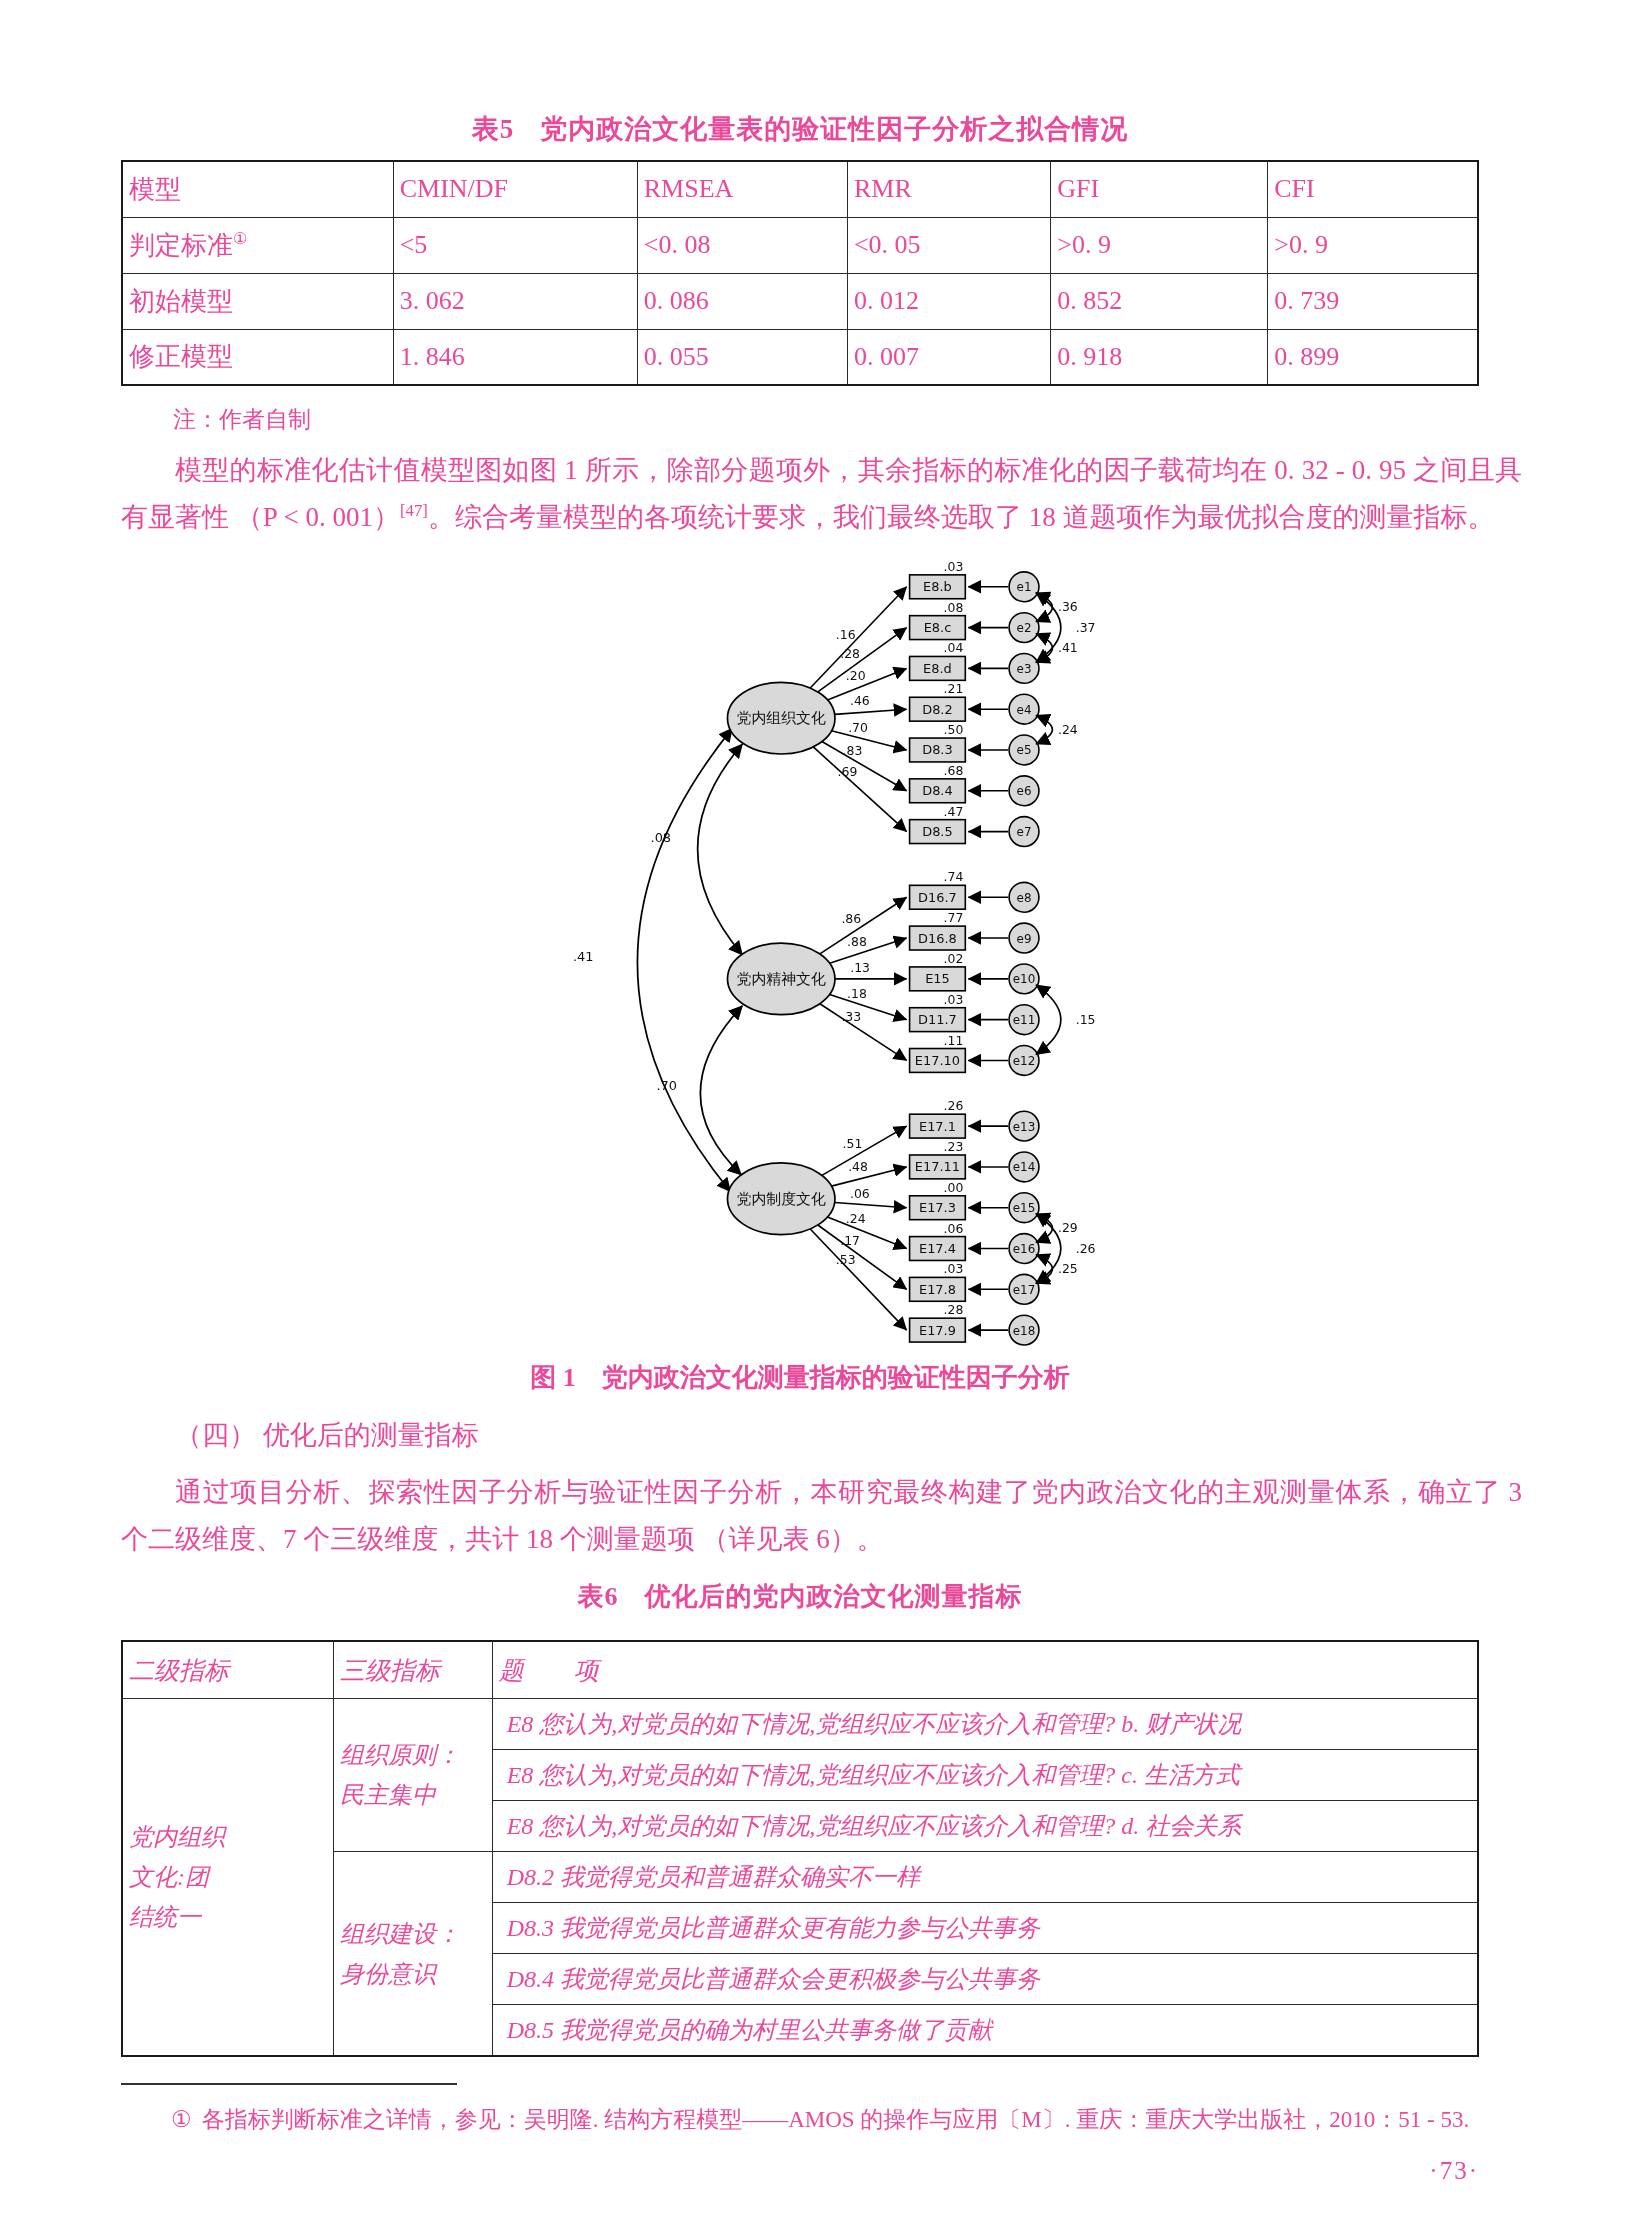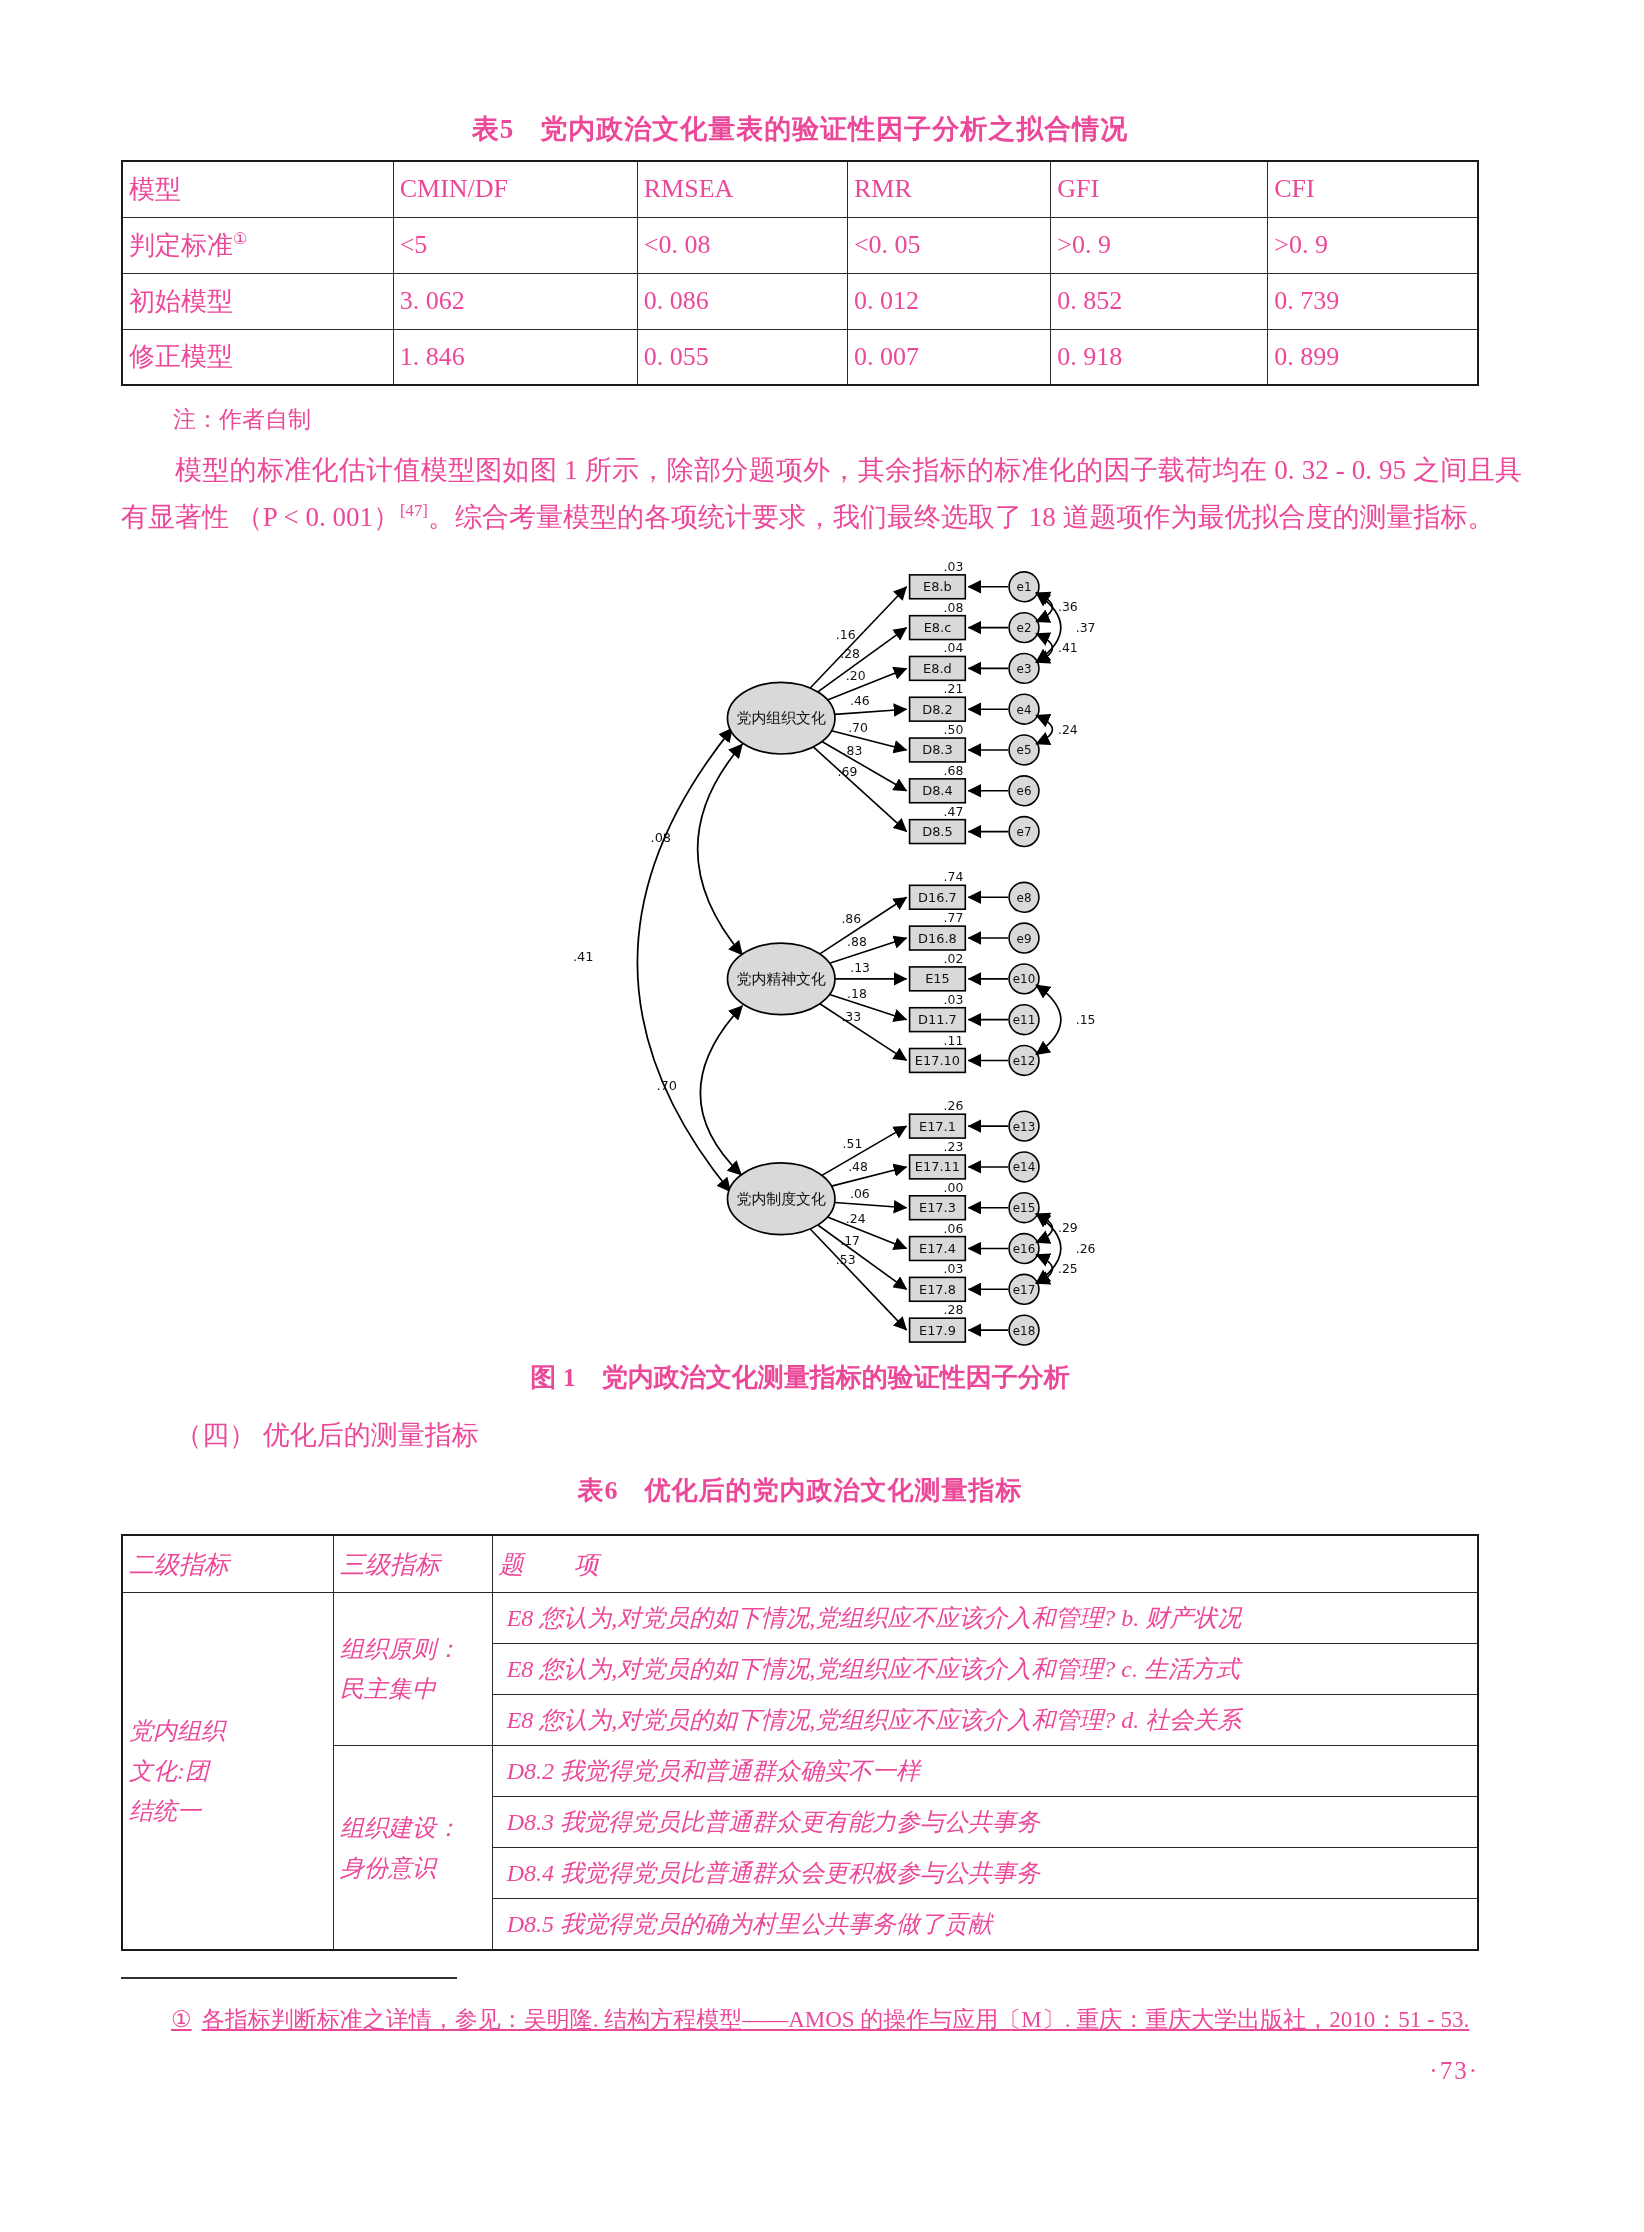--- a/index.html
+++ b/index.html
@@ -35,22 +35,22 @@
   .fig-caption .gap{display:inline-block;width:26px;}
 
   table.t6{margin-top:26px;font-style:italic;}
   table.t6 col.c0{width:15.6%;} table.t6 col.c1{width:11.7%;} table.t6 col.c2{width:72.7%;}
   table.t6 th{height:56px; font-size:25px;}
   table.t6 td{height:50px; font-size:24px;}
   table.t6 td.item{text-align:left; padding-left:14px;}
   .prewrap{white-space:pre-line; line-height:40px;}
 
   .foot-sep{width:336px; border-top:2px solid #333; margin-top:26px;}
-  .footnote{margin-top:20px; margin-left:50px; width:1323px;
-    font-size:23px; line-height:42px; padding-left:40px; text-indent:-40px;text-decoration:underline;}
+  .footnote{margin-top:14px; margin-left:50px; width:1323px;
+    font-size:23px; line-height:42px; padding-left:40px; text-indent:-40px;}
   .footnote .mark{padding-right:10px;}
   .pagenum{width:1358px; text-align:right; padding-right:14px;
     font-size:25px; margin-top:16px; letter-spacing:2px;}
 </style>
 </head>
 <body>
 
 <div class="page">
 
   <div class="t-title center"><span>表5</span><span class="gap"></span><span>党内政治文化量表的验证性因子分析之拟合情况</span></div>
@@ -285,20 +285,21 @@
         <text x="673.15" y="729.5" font-size="12.5" text-anchor="start">.25</text>
         <path d="M651,670 Q701,705 651,740" fill="none" stroke="#000000" stroke-width="1.7" marker-start="url(#arr)" marker-end="url(#arr)"></path>
         <text x="691" y="709" font-size="12.5" text-anchor="start">.26</text>
       </svg>
   </div>
 
   <div class="fig-caption center"><span>图 1</span><span class="gap"></span><span>党内政治文化测量指标的验证性因子分析</span></div>
 
   <div class="heading">（四） 优化后的测量指标</div>
 
+  <p class="body">通过项目分析、探索性因子分析与验证性因子分析，本研究最终构建了党内政治文化的主观测量体系，确立了 3 个二级维度、7 个三级维度，共计 18 个测量题项 （详见表 6）。</p>
 
   <div class="t-title center" style="font-size:26px; margin-top:16px;"><span>表6</span><span class="gap"></span><span>优化后的党内政治文化测量指标</span></div>
 
   <table class="paper t6">
     <colgroup>
         <col class="c0">
         <col class="c1">
         <col class="c2">
       </colgroup>
     <thead>

